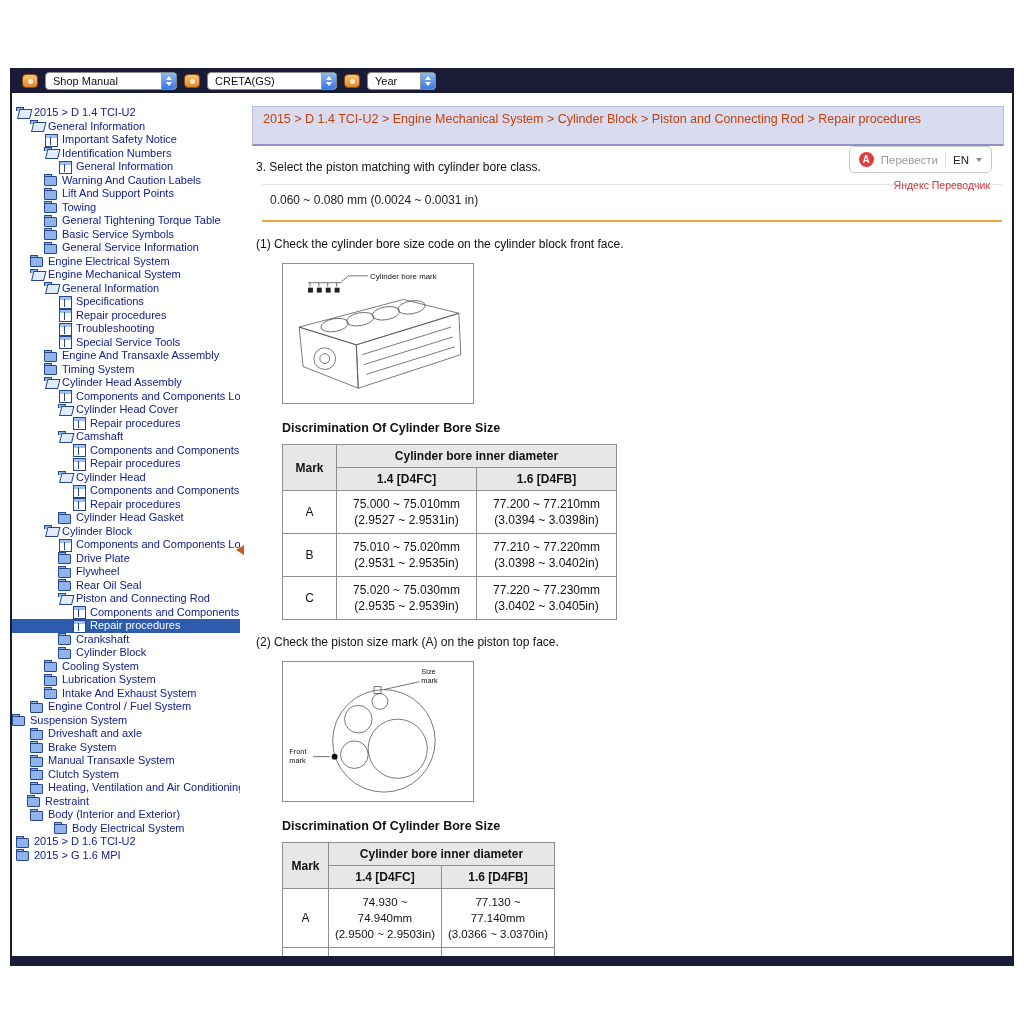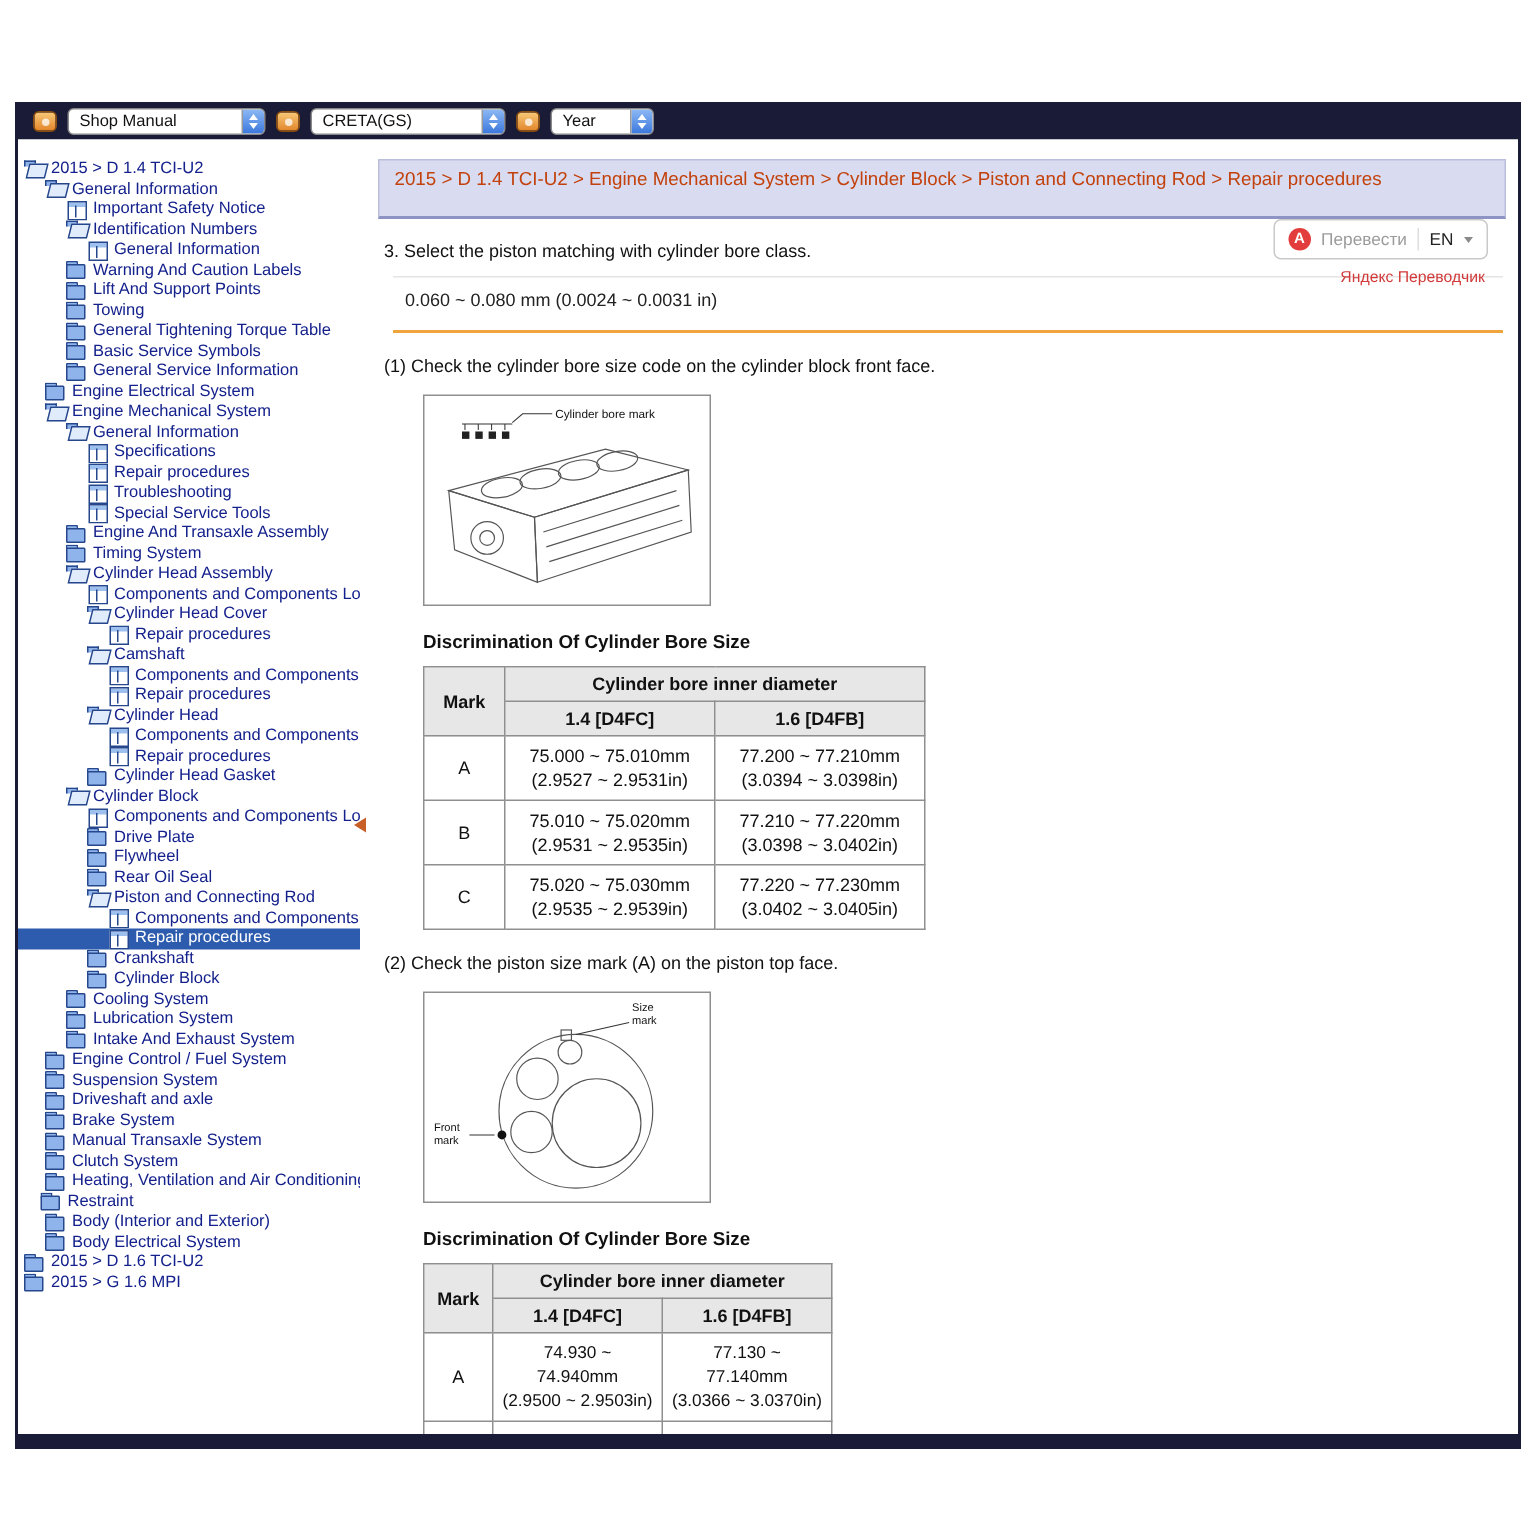--- a/index.html
+++ b/index.html
@@ -302,21 +302,21 @@
               <span>Lubrication System</span>
             </div>
             <div class="tree-row" style="padding-left: 32px;">
               <span class="ticon folder"></span>
               <span>Intake And Exhaust System</span>
             </div>
             <div class="tree-row" style="padding-left: 18px;">
               <span class="ticon folder"></span>
               <span>Engine Control / Fuel System</span>
             </div>
-            <div class="tree-row" style="padding-left: 18px;">
+            <div class="tree-row" style="">
               <span class="ticon folder"></span>
               <span>Suspension System</span>
             </div>
             <div class="tree-row" style="padding-left: 18px;">
               <span class="ticon folder"></span>
               <span>Driveshaft and axle</span>
             </div>
             <div class="tree-row" style="padding-left: 18px;">
               <span class="ticon folder"></span>
               <span>Brake System</span>
@@ -334,21 +334,21 @@
               <span>Heating, Ventilation and Air Conditioning</span>
             </div>
             <div class="tree-row" style="padding-left: 15px;">
               <span class="ticon folder"></span>
               <span>Restraint</span>
             </div>
             <div class="tree-row" style="padding-left: 18px;">
               <span class="ticon folder"></span>
               <span>Body (Interior and Exterior)</span>
             </div>
-            <div class="tree-row" style="padding-left: 18px;">
+            <div class="tree-row" style="padding-left: 18px; margin-left: 24px;">
               <span class="ticon folder"></span>
               <span>Body Electrical System</span>
             </div>
             <div class="tree-row" style="padding-left: 4px;">
               <span class="ticon folder"></span>
               <span>2015 &gt; D 1.6 TCI-U2</span>
             </div>
             <div class="tree-row" style="padding-left: 4px;">
               <span class="ticon folder"></span>
               <span>2015 &gt; G 1.6 MPI</span>

